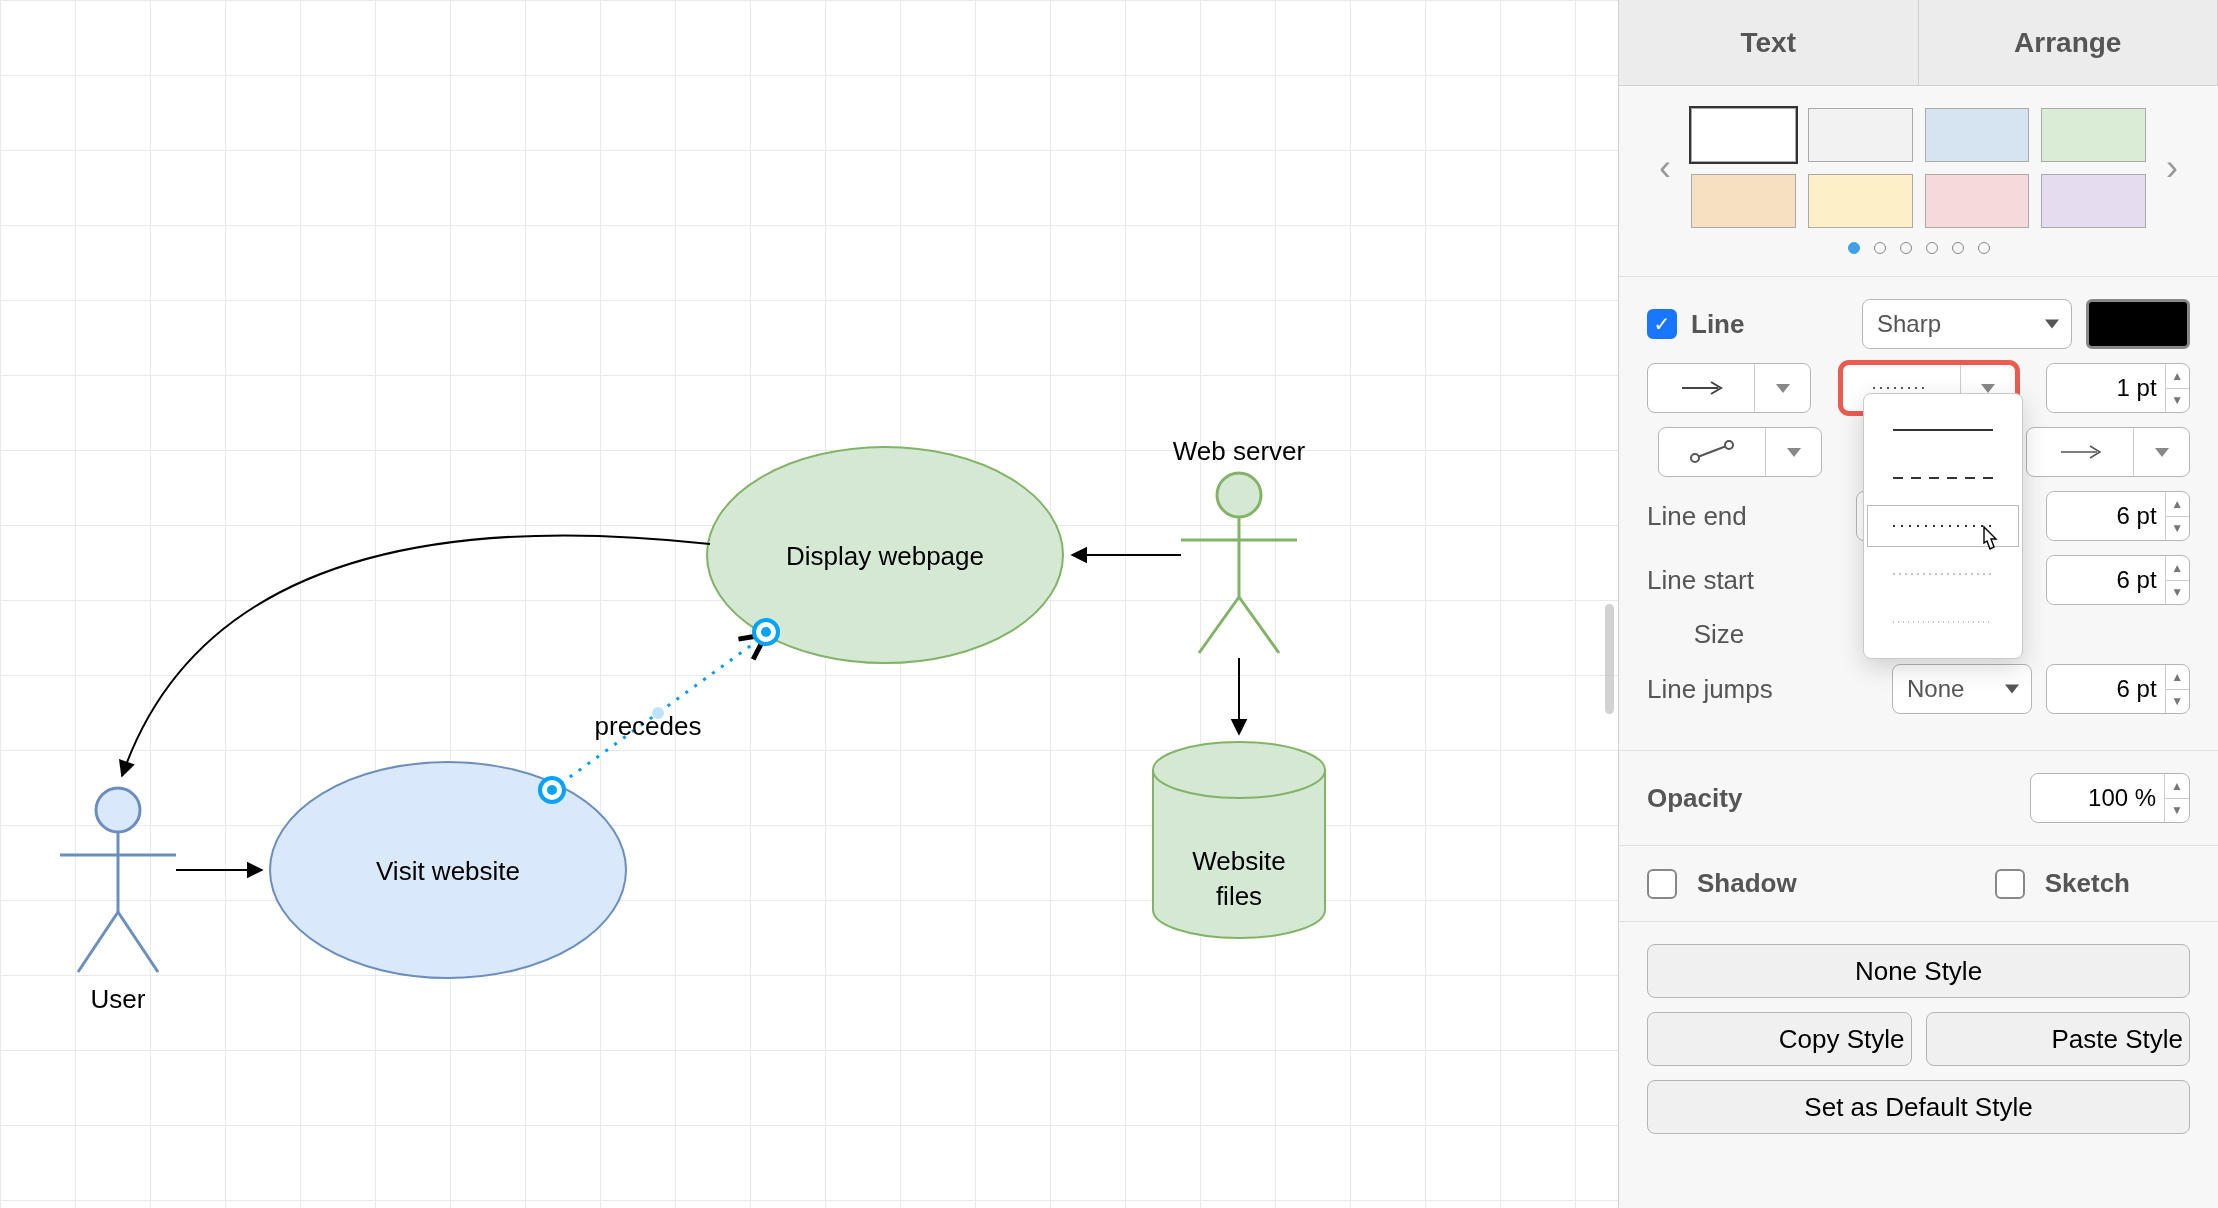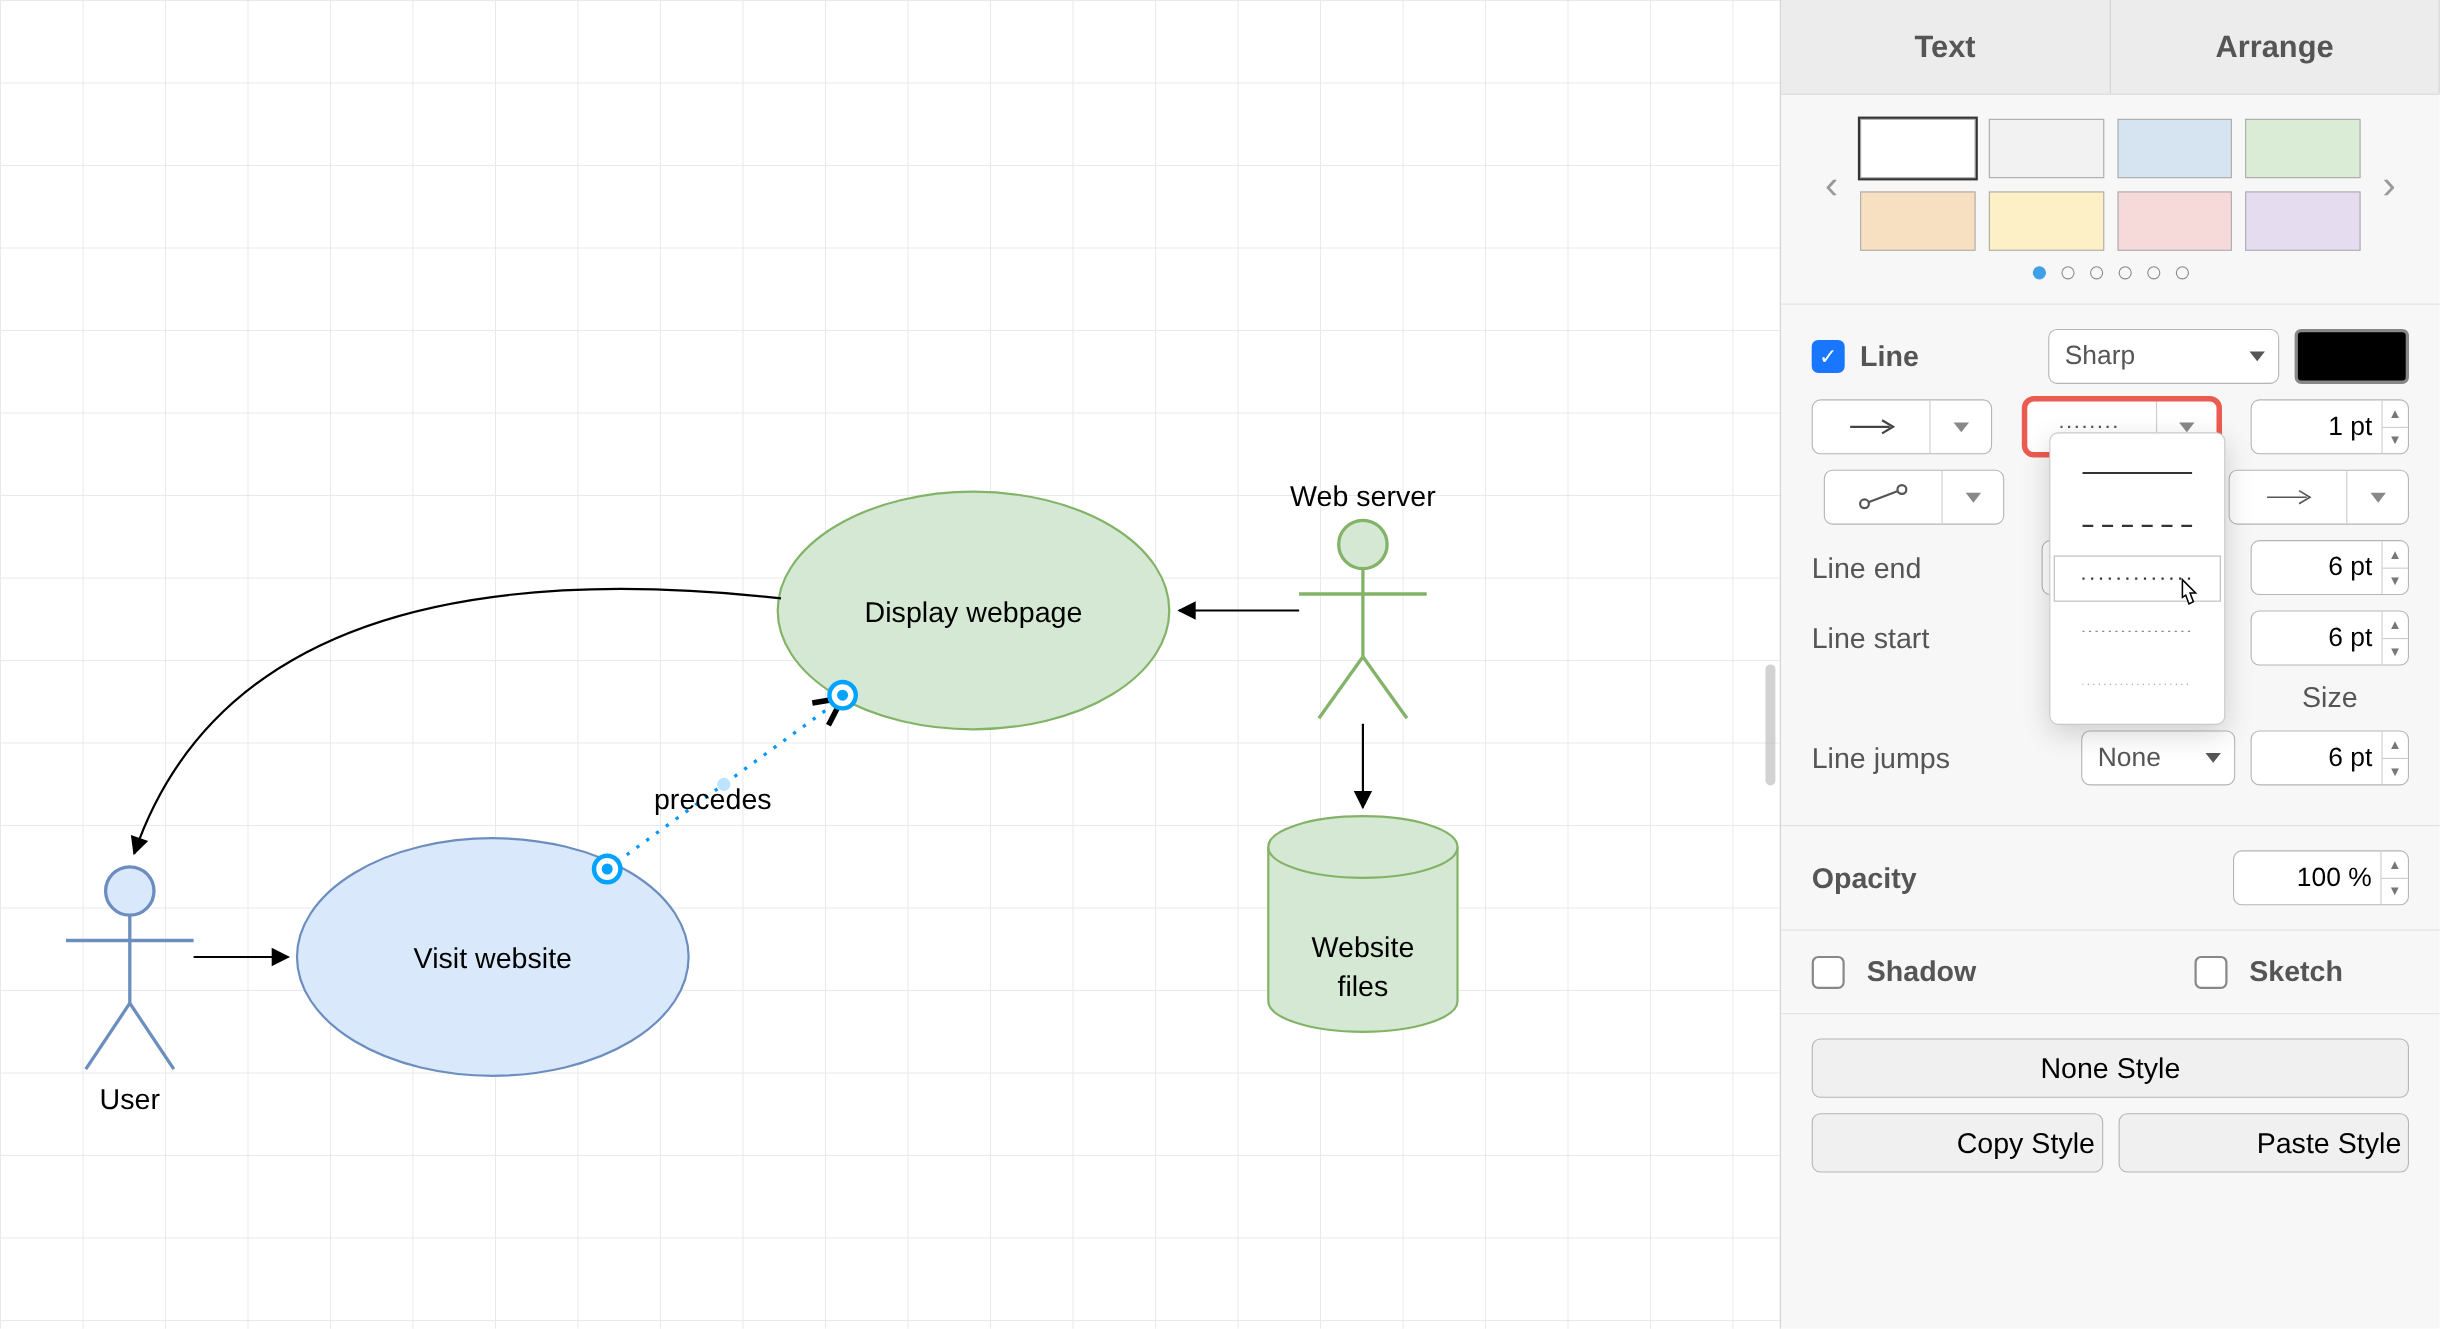--- a/index.html
+++ b/index.html
@@ -274,21 +274,21 @@
         <div class="num" style="width:144px;margin-right:190px;visibility:hidden"></div>
         <div class="num" style="width:144px;position:absolute;right:28px">
           <input value="6 pt" style="">
           <div class="stepper">
               <div>▲</div>
               <div>▼</div>
             </div>
         </div>
       </div>
 
-      <div class="row" style="justify-content:flex-end">
+      <div class="row" style="justify-content:flex-start">
         <div class="collabel" style="width:144px">Size</div>
       </div>
 
       <div class="row">
         <span class="lbl" style="font-weight:400">Line jumps</span>
         <div style="flex:1"></div>
         <div class="select" style="min-width:140px">
           <span>None</span><span class="tri"></span>
         </div>
         <div class="num" style="width:144px">
@@ -357,16 +357,17 @@
       </div>
     </div>
 
     <div class="section" style="border-bottom:none">
       <button class="bigbtn"><span>None Style</span></button>
       <div class="btnrow">
         <button class="bigbtn"><span>Copy Style</span></button>
         <button class="bigbtn"><span>Paste Style</span></button>
       </div>
       <div style="height:14px"></div>
+      <button class="bigbtn"><span>Set as Default Style</span></button>
     </div>
 
   </div>
 </div>
 
 </body></html>

